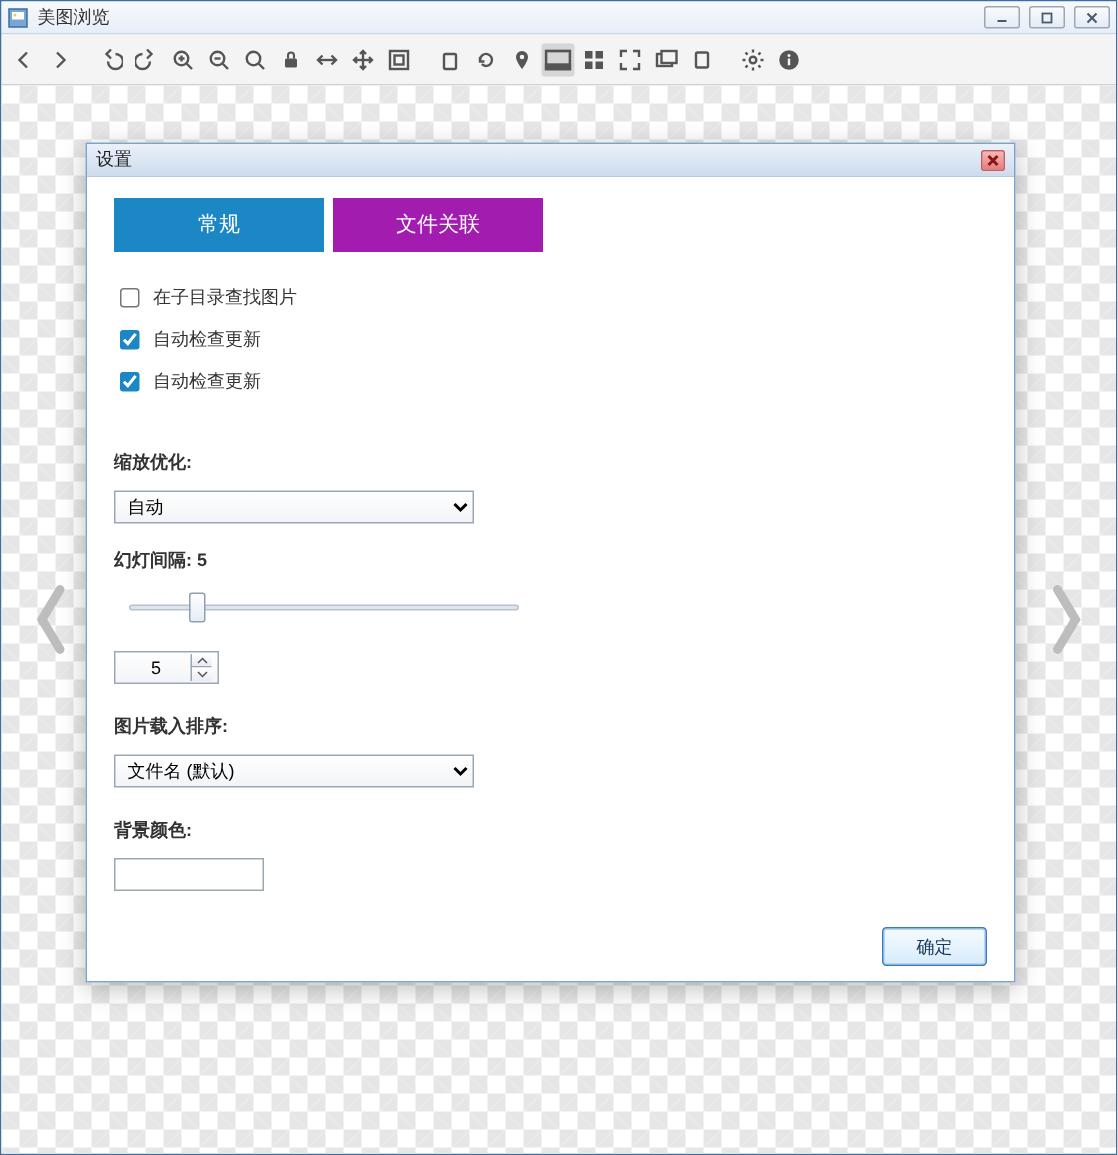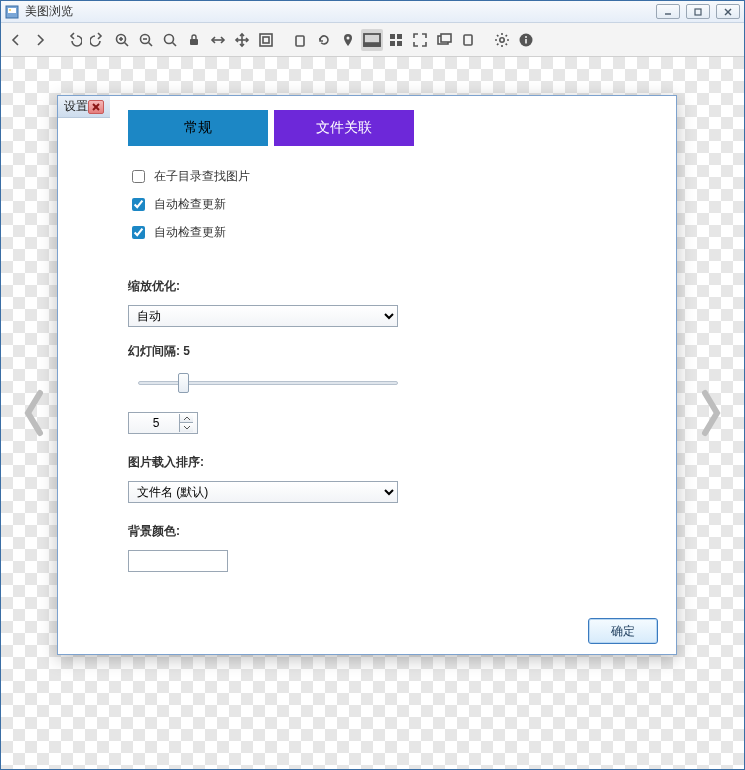--- a/index.html
+++ b/index.html
@@ -33,44 +33,44 @@
       linear-gradient(-45deg,transparent 75%,#e6e6e6 75%);
     background-size:24px 24px;
     background-position:0 0, 0 12px, 12px -12px, -12px 0px;
   }
   .nav-arrow { position:absolute; top:50%; transform:translateY(-50%); width:30px; height:60px; display:flex; align-items:center; justify-content:center; color:#bbb; cursor:pointer; }
   .nav-arrow.left { left:18px; }
   .nav-arrow.right { right:18px; }
   .nav-arrow svg { stroke:#bdbdbd; stroke-width:6; fill:none; stroke-linecap:round; }
 
   
-  .dialog { position:absolute; left:56px; top:38px; width:620px; height:560px; border:1px solid #7da2ce; background:#fff; box-shadow:0 4px 16px rgba(0,0,0,.25); display:flex; flex-direction:row; }
+  .dialog { position:absolute; left:56px; top:38px; width:620px; height:560px; border:1px solid #7da2ce; background:#fff; box-shadow:0 4px 16px rgba(0,0,0,.25); display:flex; flex-direction:column; }
   .dlg-titlebar { height:22px; background:linear-gradient(#ebf1f9,#cddced); display:flex; align-items:center; padding:0 6px; border-bottom:1px solid #b8c9dc; }
   .dlg-title { flex:1; font-size:12px; color:#1a1a1a; }
   .dlg-close { width:16px; height:14px; border:1px solid #c85a5a; background:linear-gradient(#f6b8b8,#e57d7d); border-radius:2px; display:flex; align-items:center; justify-content:center; cursor:pointer; }
   .dlg-close svg { stroke:#8a1616; stroke-width:2; }
   .dlg-body { flex:1; padding:14px 18px 10px 18px; display:flex; flex-direction:column; }
 
   
   .tabs { display:flex; gap:6px; margin-bottom:20px; }
   .tab { width:140px; height:36px; display:flex; align-items:center; justify-content:center; font-size:14px; cursor:pointer; }
-  .tab.active { background:#1c87c5; color:#000000; }
-  .tab.inactive { background:#6d28d9; color:#fff; }
+  .tab.active { background:#1c87c5; color:#ffffff; }
+  .tab.inactive { background:#a21caf; color:#fff; }
 
   
   .form-col { display:flex; flex-direction:column; gap:8px; }
   .check-row { display:flex; align-items:center; gap:6px; height:20px; }
   .chk { width:13px; height:13px; accent-color:#1c87c5; }
   .spacer { height:20px; }
   .lbl { margin-bottom:2px;font-weight:bold; }
   .select, .numspin, .colorbox {
     border:1px solid #9aa7b5; background:linear-gradient(#fff,#f2f4f7);
     height:22px; font:inherit; padding:1px 4px;
   }
-  .select { width:270px; }
+  .select { width:240px; }
   .numspin { width:70px; display:flex; align-items:center; }
   .numspin input { border:none; width:46px; text-align:center; font:inherit; outline:none; background:transparent; }
   .spin-btns { display:flex; flex-direction:column; margin-left:auto; }
   .spin-btns div { width:14px; height:9px; border-left:1px solid #9aa7b5; display:flex; align-items:center; justify-content:center; background:linear-gradient(#fff,#e8ecf1); cursor:pointer; }
   .spin-btns div:first-child { border-bottom:1px solid #9aa7b5; }
   .spin-btns svg { display:block; }
   .colorbox { width:100px; background:#fff; cursor:pointer; }
 
   
   .slider-wrap { display:flex; align-items:center; height:22px; margin:2px 0 10px 10px; width:260px; position:relative; }

